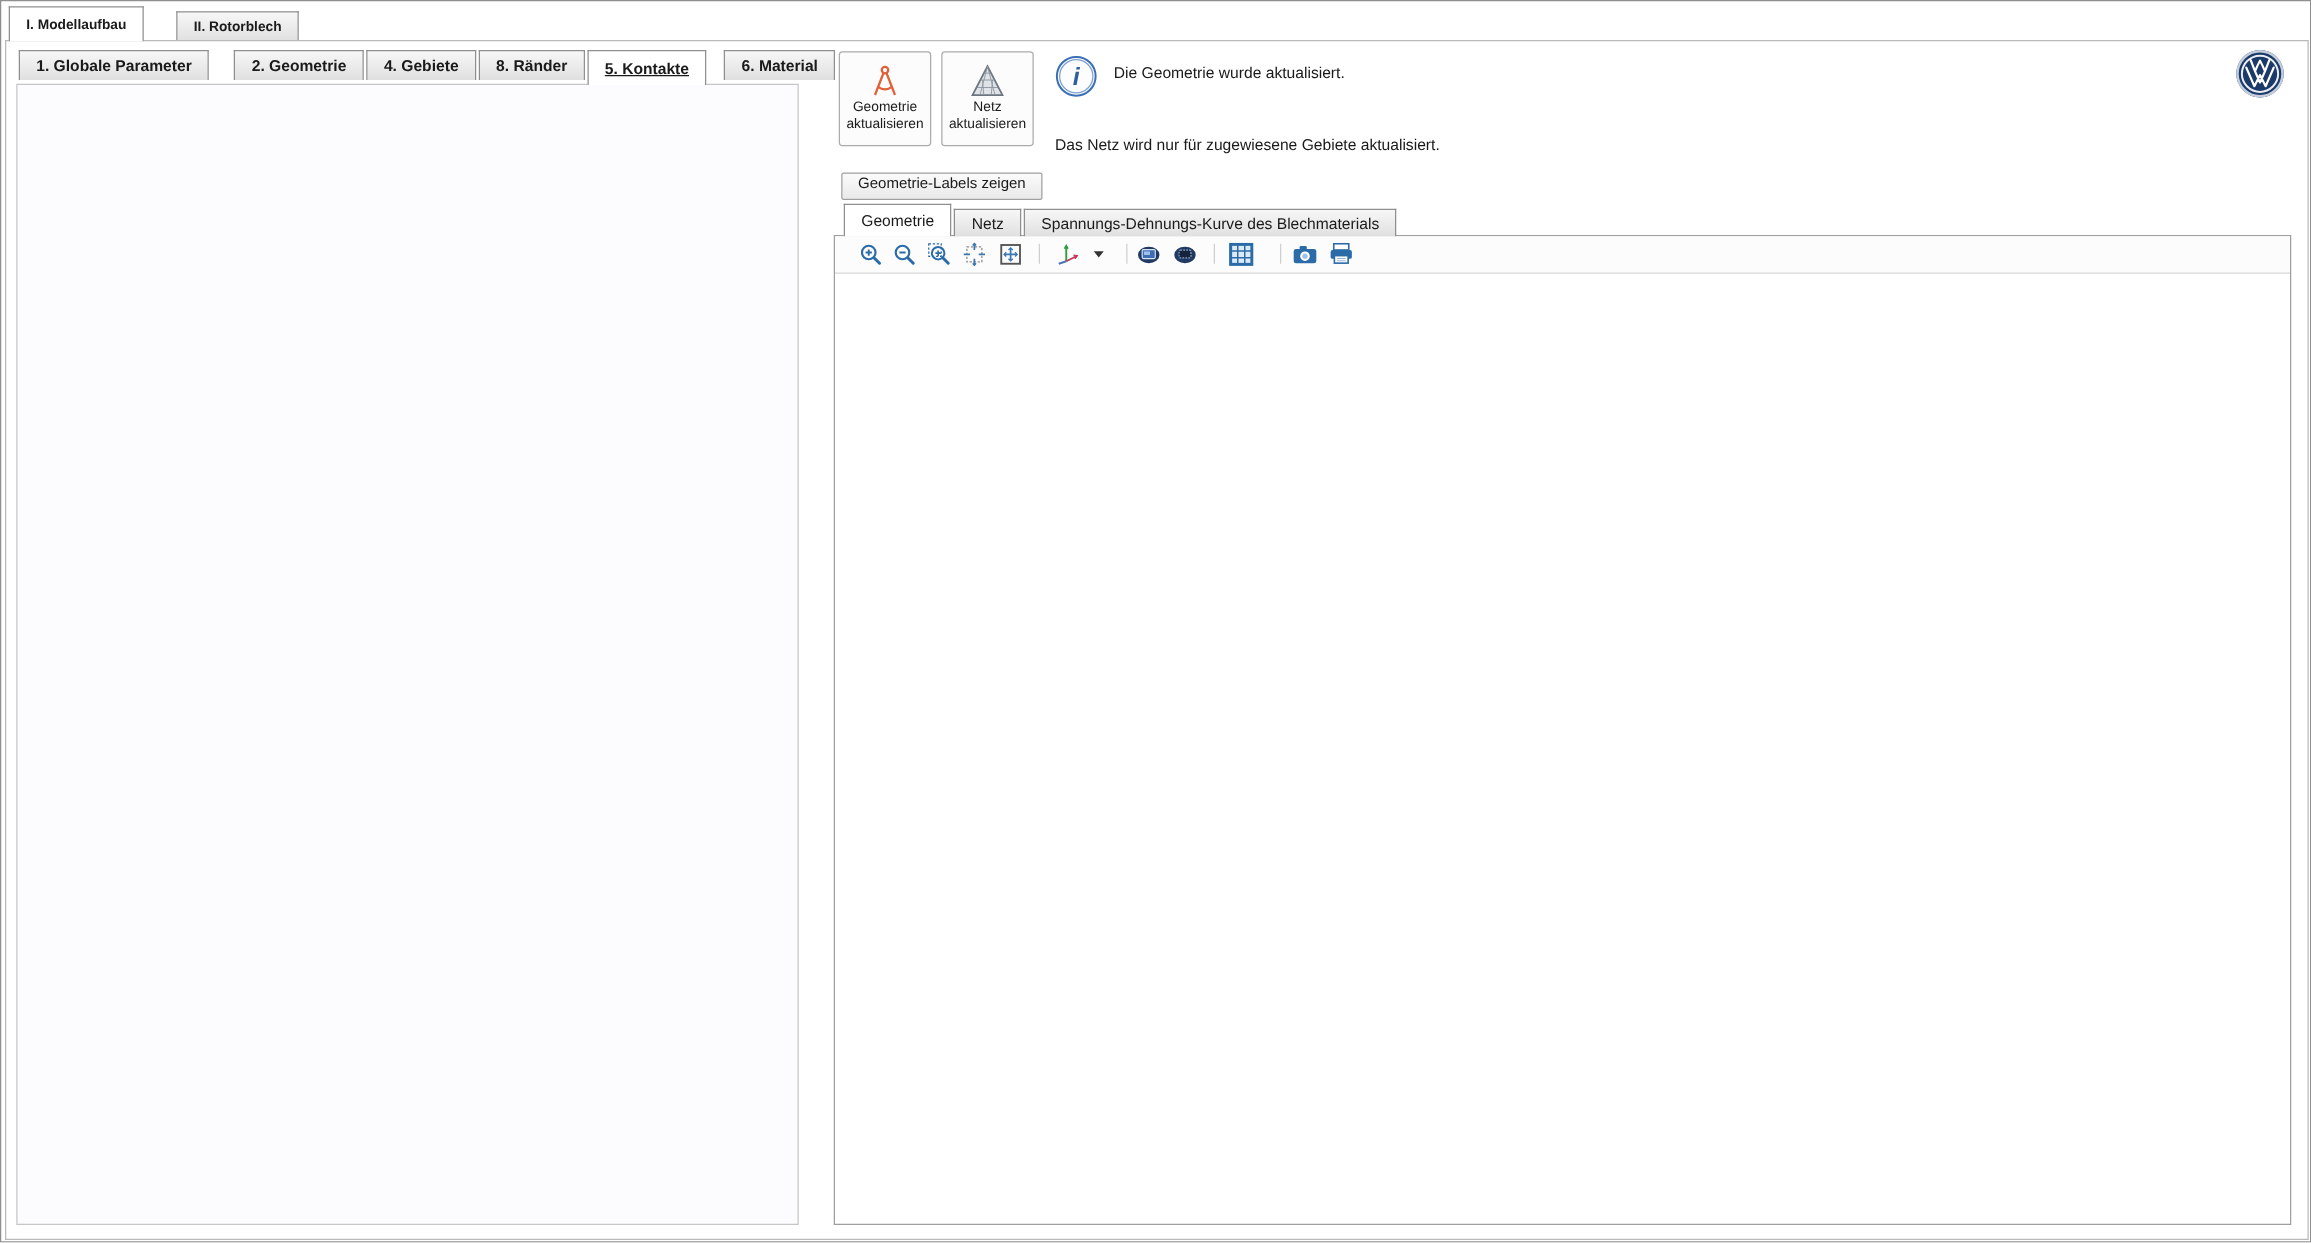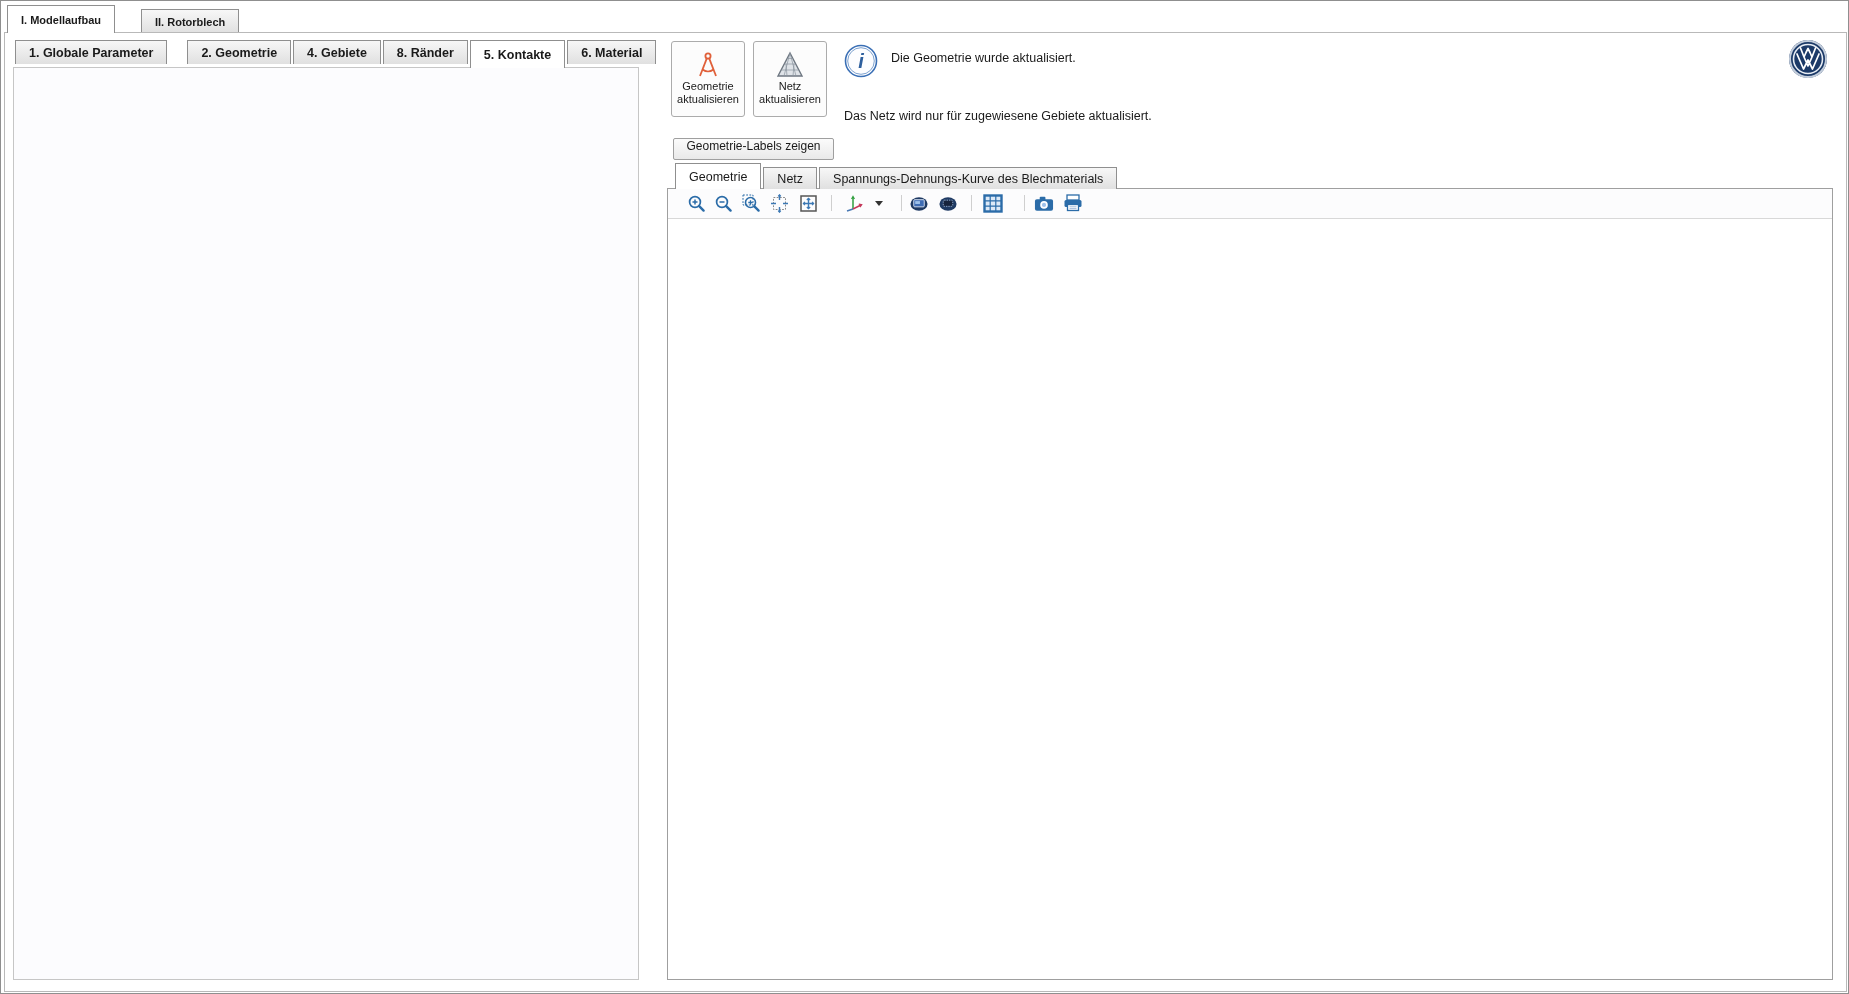--- a/index.html
+++ b/index.html
@@ -64,21 +64,21 @@
       </div>
       <div class="tab subtab" style="height: 23px; margin-right: 2px; margin-left: 18px;">
         <span>2. Geometrie</span>
       </div>
       <div class="tab subtab" style="height: 23px; margin-right: 2px;">
         <span>4. Gebiete</span>
       </div>
       <div class="tab subtab" style="height: 23px; margin-right: 2px;">
         <span>8. Ränder</span>
       </div>
-      <div class="tab subtab active" style="height: 27px; margin-right: 2px;">
+      <div class="tab subtab active" style="height: 27px; margin-right: 14px; text-decoration: underline;">
         <span>5. Kontakte</span>
       </div>
       <div class="tab subtab" style="height: 23px; margin-right: 2px;">
         <span>6. Material</span>
       </div>
     </div>
 
   <div class="abs" id="left-panel"></div>
 
   <div class="abs section-header" style="left:22px;top:78px;width:606px;height:23px;">

